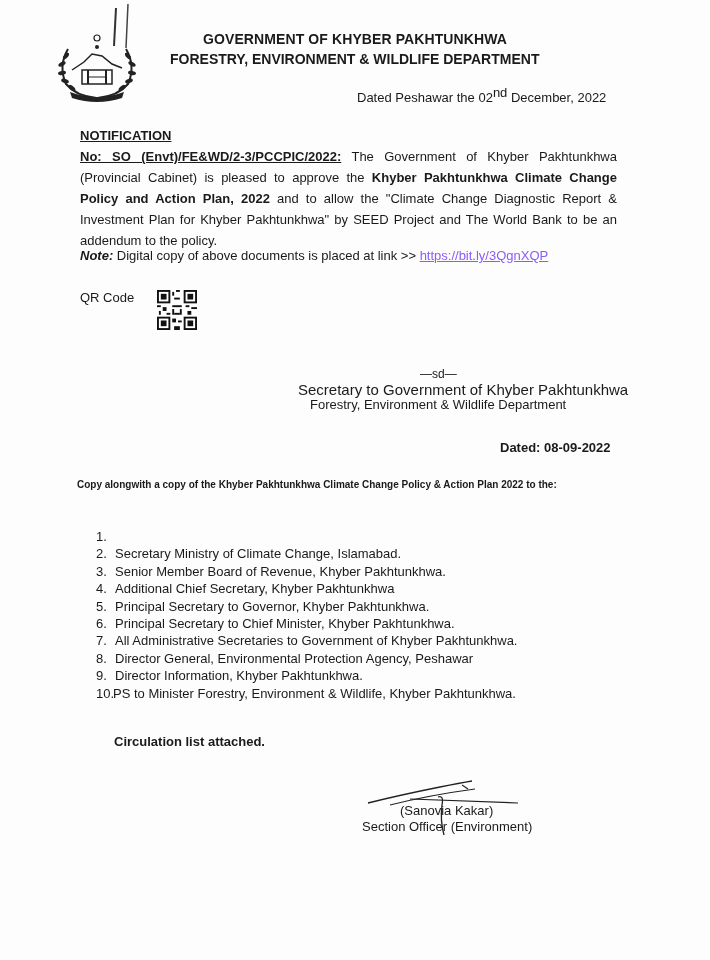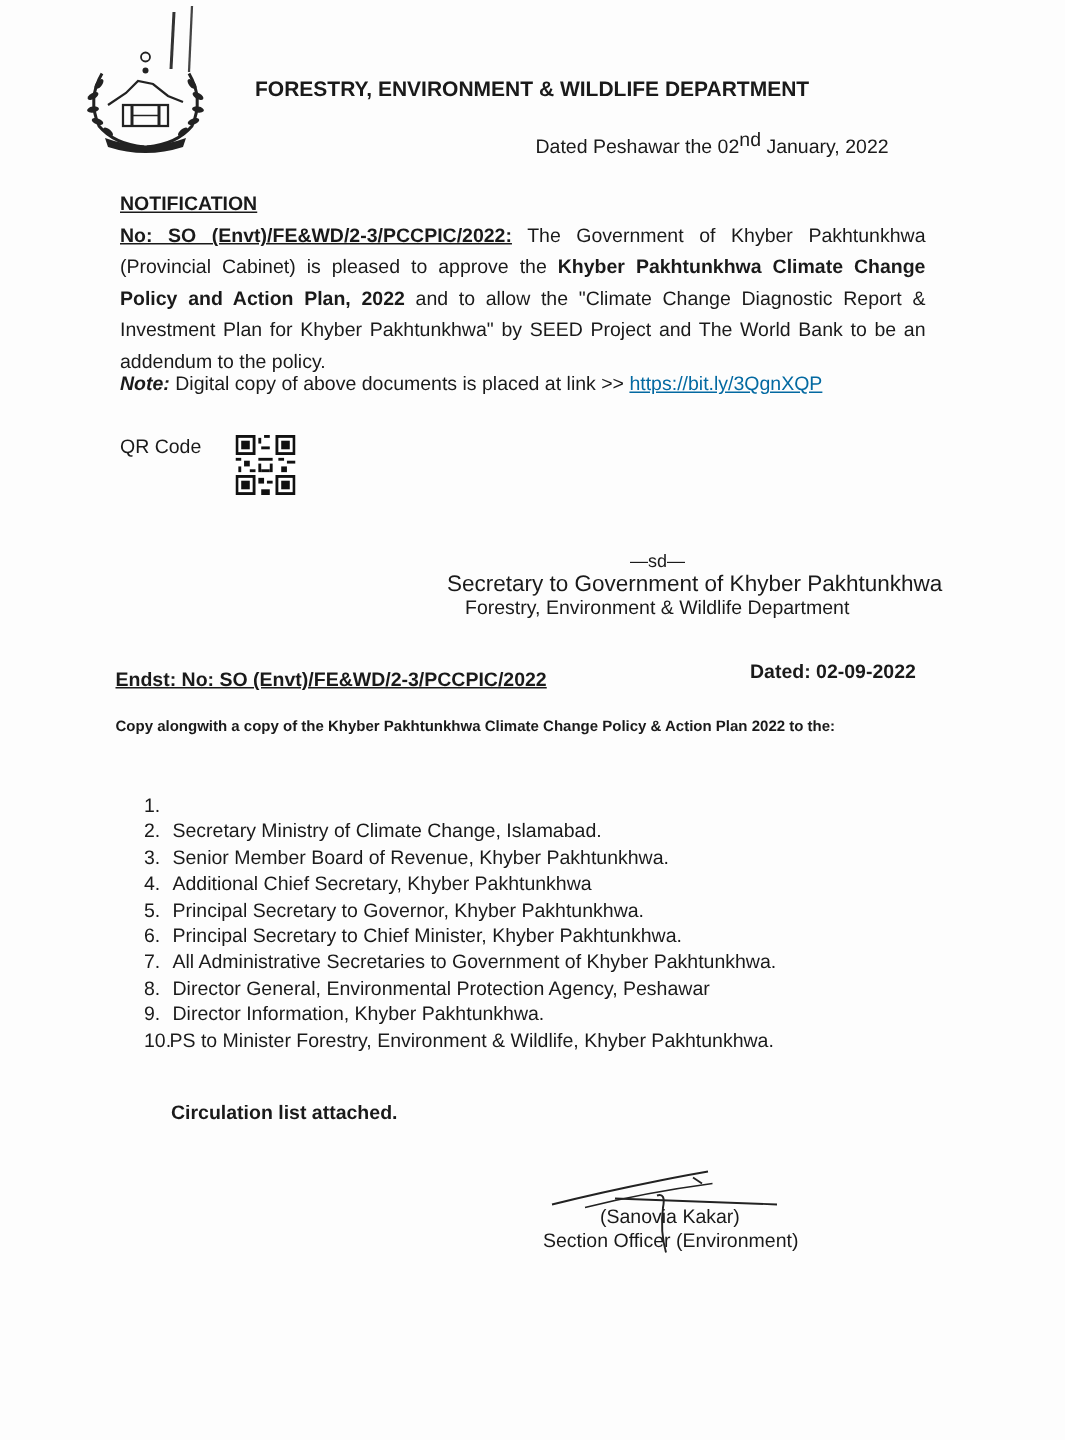--- a/index.html
+++ b/index.html
@@ -10,21 +10,21 @@
   .logo { position:absolute; left:52px; top:4px; width:90px; height:100px; }
   .hdr1 { left:203px; top:31px; font-size:14px; font-weight:bold; letter-spacing:0.1px; }
   .hdr2 { left:170px; top:51px; font-size:14px; font-weight:bold; }
   .dated { left:357px; top:85px; font-size:13px; }
   .dated sup { font-size:13px; }
   .notif { left:80px; top:128px; font-size:13px; font-weight:bold; text-decoration:underline; }
   .para { position:absolute; left:80px; top:146px; width:537px; font-size:13px; line-height:21px; text-align:justify; }
   .para b.u { text-decoration:underline; }
   .note { left:80px; top:248px; font-size:13px; }
   .note i { font-weight:bold; }
-  .note a { color:#0369a1; text-decoration:underline; }
+  .note a { color:#8b5cf6; text-decoration:underline; }
   .qrlabel { left:80px; top:290px; font-size:13px; }
   .qr { position:absolute; left:157px; top:290px; width:40px; height:40px; }
   .sd { left:420px; top:367px; font-size:12px; }
   .sig1 { left:298px; top:381px; font-size:15px; }
   .sig2 { left:310px; top:397px; font-size:13px; }
   .endst { left:77px; top:445px; font-size:13px; font-weight:bold; text-decoration:underline; }
   .dated2 { left:500px; top:440px; font-size:13px; font-weight:bold; }
   .copy { position:absolute; left:77px; top:477px; width:535px; font-size:10px; line-height:15px; text-align:justify;font-weight:bold; }
   .list { position:absolute; left:96px; top:528px; font-size:13px; line-height:17.4px; }
   .list .row { display:flex; white-space:nowrap; }
@@ -62,22 +62,23 @@
     <circle cx="45" cy="34" r="3" fill="none" stroke="#222" stroke-width="1.2"></circle>
     <circle cx="45" cy="43" r="2" fill="#222"></circle>
     <path d="M20 66 L32 58 L40 50 L50 52 L60 60 L70 64" fill="none" stroke="#222" stroke-width="1.5"></path>
     <rect x="30" y="66" width="30" height="14" fill="none" stroke="#222" stroke-width="1.5"></rect>
     <line x1="36" y1="66" x2="36" y2="80" stroke="#222" stroke-width="2"></line>
     <line x1="54" y1="66" x2="54" y2="80" stroke="#222" stroke-width="2"></line>
     <line x1="36" y1="73" x2="54" y2="73" stroke="#222" stroke-width="1"></line>
     <path d="M18 88 Q45 98 72 88 L70 94 Q45 102 20 94 Z" fill="#222"></path>
   </svg>
 
+  <div class="abs hdr1">GOVERNMENT OF KHYBER PAKHTUNKHWA</div>
   <div class="abs hdr2">FORESTRY, ENVIRONMENT &amp; WILDLIFE DEPARTMENT</div>
-  <div class="abs dated"><span>Dated Peshawar the 02</span><sup>nd</sup><span> January, 2022</span></div>
+  <div class="abs dated"><span>Dated Peshawar the 02</span><sup>nd</sup><span> December, 2022</span></div>
 
   <div class="abs notif">NOTIFICATION</div>
 
   <div class="para"><b class="u">No: SO (Envt)/FE&amp;WD/2-3/PCCPIC/2022:</b><span> The Government of Khyber Pakhtunkhwa (Provincial Cabinet) is pleased to approve the </span><b>Khyber Pakhtunkhwa Climate Change Policy and Action Plan, 2022</b><span> and to allow the "Climate Change Diagnostic Report &amp; Investment Plan for Khyber Pakhtunkhwa" by SEED Project and The World Bank to be an addendum to the policy.</span></div>
 
   <div class="abs note"><i>Note:</i><span> Digital copy of above documents is placed at link &gt;&gt; </span><a>https://bit.ly/3QgnXQP</a></div>
 
   <div class="abs qrlabel">QR Code</div>
   <svg class="qr" viewBox="0 0 21 21">
     <rect width="21" height="21" fill="#fff"></rect>
@@ -111,22 +112,21 @@
         <rect x="9" y="19" width="3" height="2"></rect>
       <rect x="5" y="12" width="2" height="1"></rect>
         <rect x="1" y="11" width="1" height="2"></rect>
     </g>
   </svg>
 
   <div class="abs sd">—sd—</div>
   <div class="abs sig1">Secretary to Government of Khyber Pakhtunkhwa</div>
   <div class="abs sig2">Forestry, Environment &amp; Wildlife Department</div>
 
-  <div class="abs endst">Endst: No: SO (Envt)/FE&amp;WD/2-3/PCCPIC/2022</div>
-  <div class="abs dated2">Dated: 02-09-2022</div>
+  <div class="abs dated2">Dated: 08-09-2022</div>
 
   <div class="copy">Copy alongwith a copy of the Khyber Pakhtunkhwa Climate Change Policy &amp; Action Plan 2022 to the:</div>
 
   <div class="list">
     <div class="row">
         <span class="num">1.</span>
       </div>
     <div class="row">
         <span class="num">2.</span>
         <span>Secretary Ministry of Climate Change, Islamabad.</span>

